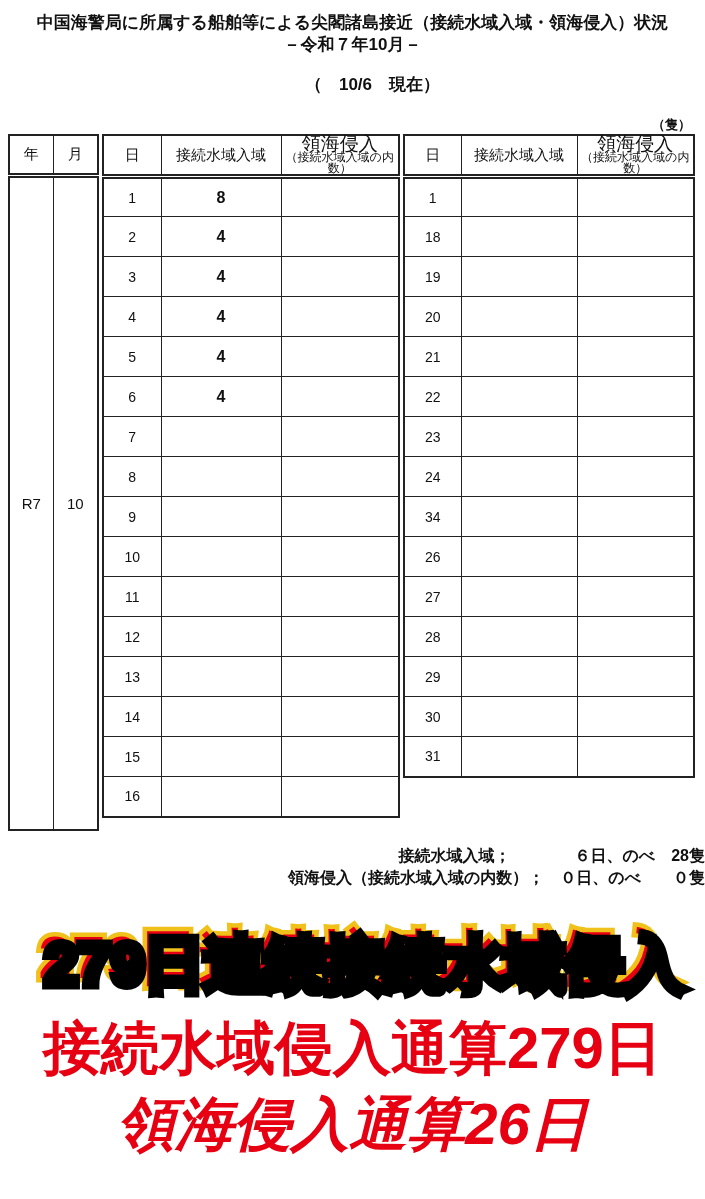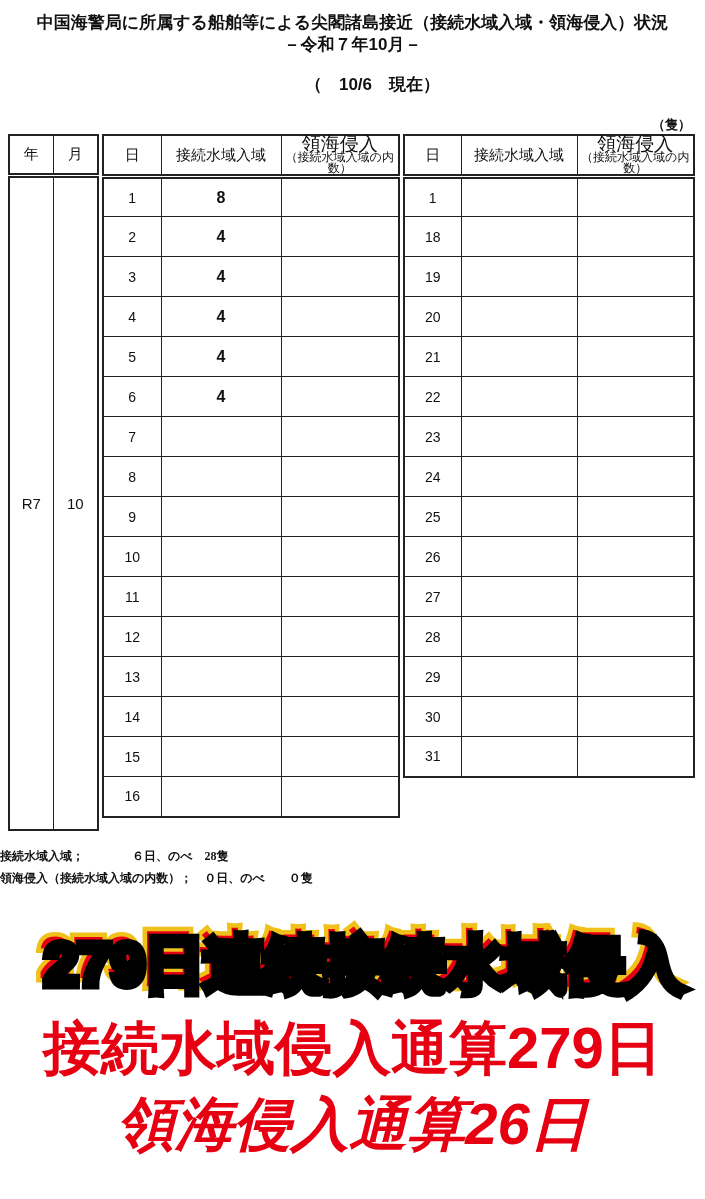--- a/index.html
+++ b/index.html
@@ -23,21 +23,21 @@
   .unit { margin-top: 20px; margin-bottom: 1px; padding-right: 14px; text-align: right; font-weight: bold; font-size: 13px; line-height: 17px; }
   .tables { margin-left: 8px; display: flex; align-items: flex-start; gap: 3px; }
   table { border-collapse: collapse; table-layout: fixed; border: 2px solid var(--border-dark); background: #fff; }
   th, td { border: 1px solid var(--border-dark); text-align: center; vertical-align: middle; padding: 0; font-weight: normal; }
   thead th { height: 40px; font-size: 15px; border-bottom: 5px double var(--border-dark); }
   .hdr-sub { font-size: 12px; line-height: 11px; }
   .hdr-main { font-size: 19px; line-height: 16px; }
   .days td { height: 40px; font-size: 14px; }
   .days td.val { font-size: 16px; font-weight: bold; }
   .ym td.tall { height: 655px; font-size: 15px; }
-  .summary { margin-top: 14px; text-align: left; font-weight: bold; font-size: 12px; line-height: 22px; font-family: Liberation Serif, serif; }
+  .summary { margin-top: 14px; text-align: right; font-weight: bold; font-size: 16px; line-height: 22px; }
   .banner1 { margin-top: 36px; display: grid; justify-items: center; padding-left: 12px; }
   .banner1 .layer {
     grid-area: 1 / 1;
     font-size: 60px; font-weight: 900; line-height: 66px; white-space: nowrap;
   }
   .layer.shadow { color: #000; -webkit-text-stroke: 9px #000; transform: translate(6px, 7px); }
   .layer.outline { color: var(--banner-outline-yellow); -webkit-text-stroke: 9px var(--banner-outline-yellow); }
   .layer.fill { color: var(--banner-red); }
   .banner2, .banner3 {
     text-align: center; color: var(--banner-red);
@@ -256,21 +256,21 @@
             <td class="val"></td>
           </tr>
 
           <tr>
             <td class="day">24</td>
             <td class="val"></td>
             <td class="val"></td>
           </tr>
 
           <tr>
-            <td class="day">25</td>
+            <td class="day">34</td>
             <td class="val"></td>
             <td class="val"></td>
           </tr>
 
           <tr>
             <td class="day">26</td>
             <td class="val"></td>
             <td class="val"></td>
           </tr>
 

